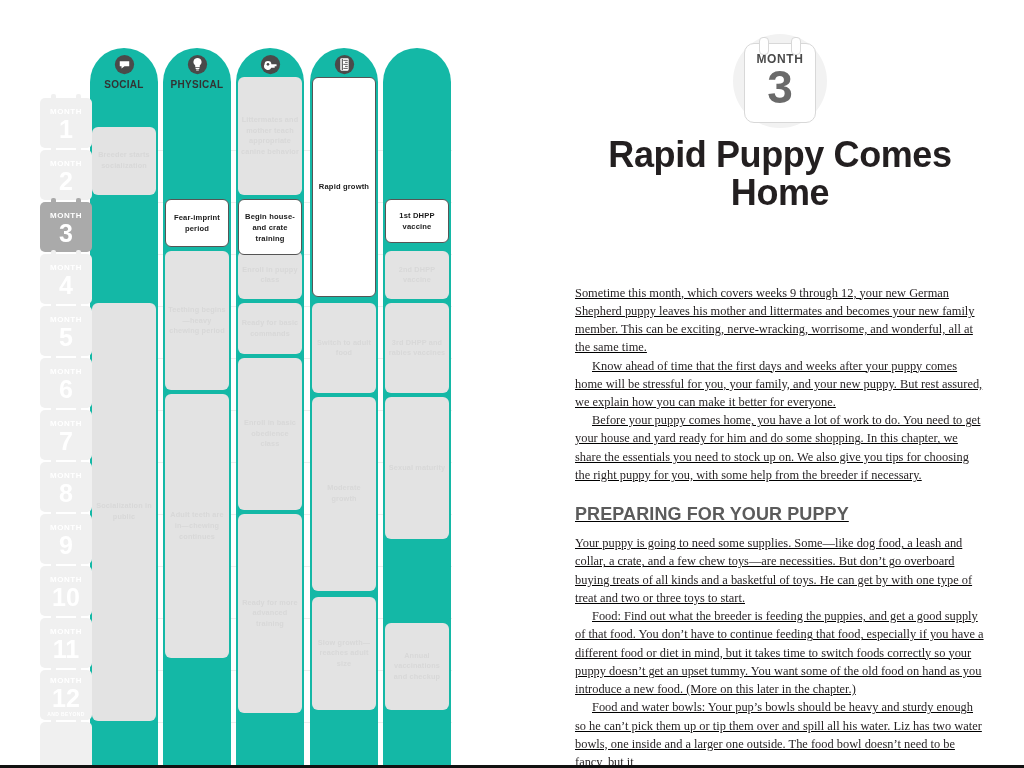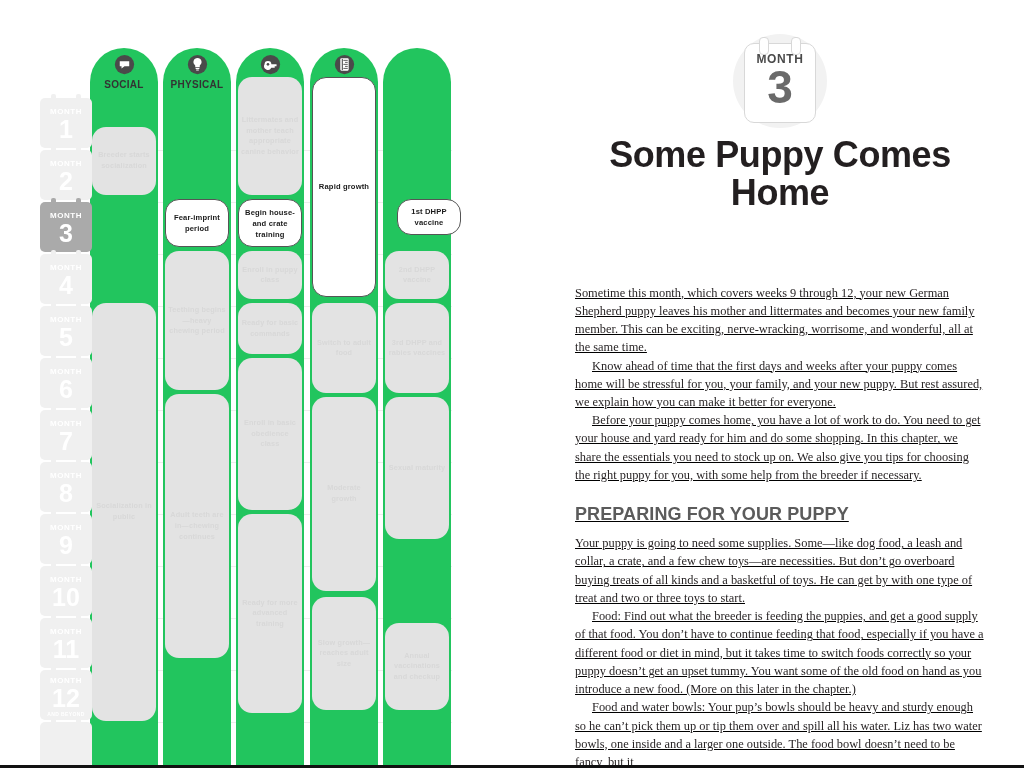--- a/index.html
+++ b/index.html
@@ -43,38 +43,38 @@
   .month-badge .mbeyond{
     font-size:5px;font-weight:bold;color:#fff;letter-spacing:.4px;line-height:1;margin-top:1px;
   }
   .month-badge.active{background:#aaaaaa;}
   .month-badge.active .ring{background:#aaaaaa;}
   .month-badge.empty .mlabel,.month-badge.empty .mnum{visibility:hidden;}
 
   
   .col{
     position:absolute;top:48px;width:68px;
-    background:#22c55e;
+    background:#14b8a6;
     border-top-left-radius:34px;border-top-right-radius:34px;
   }
   .col-head{
     position:absolute;top:0;left:0;width:68px;height:50px;
     display:flex;flex-direction:column;align-items:center;justify-content:flex-start;
     padding-top:6px;box-sizing:border-box;
   }
   .col-icon{width:21px;height:21px;display:block;}
   .col-title{
     margin-top:4px;font-size:10px;font-weight:bold;letter-spacing:.3px;color:#333;
     white-space:nowrap;
   }
 
   
   .cell{
     position:absolute;left:2px;width:64px;
-    border-radius:14px;
+    border-radius:6px;
     box-sizing:border-box;
     display:flex;align-items:center;justify-content:center;
     text-align:center;
     padding:2px 3px;
   }
   .cell .ctext{
     font-size:7.3px;line-height:1.45;font-weight:bold;letter-spacing:.15px;
     color:#d8d8d8;
   }
   .cell.dim{background:#e3e3e3;}
@@ -195,21 +195,21 @@
             <span class="col-icon"><svg viewBox="0 0 24 24">
                 <circle cx="12" cy="12" r="11" fill="#4a4a4a"></circle>
                 <path d="M5.2 11.8a3.9 3.9 0 117.8 0h5.9v2.3h-2.1v1.7h-3.9a3.9 3.9 0 01-7.7-4z" fill="#fff"></path>
                 <circle cx="9.1" cy="11.8" r="1.5" fill="#4a4a4a"></circle>
               </svg></span>
             <span class="col-title">TRAINING</span>
           </div>
           <div class="cell dim" style="top: 29.2px; height: 118.2px;">
             <span class="ctext">Littermates and mother teach appropriate canine behavior</span>
           </div>
-          <div class="cell hi" style="top: 151.4px; height: 48px; z-index: 5;">
+          <div class="cell hi" style="top: 151.4px; height: 56px; z-index: 5;">
             <span class="ctext">Begin house- and crate training</span>
           </div>
           <div class="cell dim" style="top: 203.4px; height: 48px;">
             <span class="ctext">Enroll in puppy class</span>
           </div>
           <div class="cell dim" style="top: 255.4px; height: 50.6px;">
             <span class="ctext">Ready for basic commands</span>
           </div>
           <div class="cell dim" style="top: 310px; height: 152px;">
             <span class="ctext">Enroll in basic obedience class</span>
@@ -241,21 +241,21 @@
             <span class="ctext">Switch to adult food</span>
           </div>
           <div class="cell dim" style="top: 349px; height: 193.6px;">
             <span class="ctext">Moderate growth</span>
           </div>
           <div class="cell dim" style="top: 549.2px; height: 113px;">
             <span class="ctext">Slow growth—reaches adult size</span>
           </div>
         </div>
         <div class="col" style="left: 383px; height: 717px;">
-          <div class="cell hi" style="top: 151.4px; height: 36px; z-index: 5; margin-left: 12px;">
+          <div class="cell hi" style="top: 151.4px; height: 44px; z-index: 5;">
             <span class="ctext">1st DHPP vaccine</span>
           </div>
           <div class="cell dim" style="top: 203.4px; height: 48px;">
             <span class="ctext">2nd DHPP vaccine</span>
           </div>
           <div class="cell dim" style="top: 255.4px; height: 89.6px;">
             <span class="ctext">3rd DHPP and rabies vaccines</span>
           </div>
           <div class="cell dim" style="top: 349px; height: 141.6px;">
             <span class="ctext">Sexual maturity</span>
@@ -353,21 +353,21 @@
     <div id="badge-wrap">
       <div id="badge-circle"></div>
       <div id="badge-cal">
         <span class="ring l"></span>
         <span class="ring r"></span>
         <span id="badge-month">MONTH</span>
         <span id="badge-num">3</span>
       </div>
     </div>
 
-    <h1 id="chapter-title">Some Puppy Comes Home</h1>
+    <h1 id="chapter-title">Rapid Puppy Comes Home</h1>
 
     <div class="body-block">
       <p class="body">Sometime this month, which covers weeks 9 through 12, your new German Shepherd puppy leaves his mother and littermates and becomes your new family member. This can be exciting, nerve-wracking, worrisome, and wonderful, all at the same time.</p>
       <p class="body indent">Know ahead of time that the first days and weeks after your puppy comes home will be stressful for you, your family, and your new puppy. But rest assured, we explain how you can make it better for everyone.</p>
       <p class="body indent">Before your puppy comes home, you have a lot of work to do. You need to get your house and yard ready for him and do some shopping. In this chapter, we share the essentials you need to stock up on. We also give you tips for choosing the right puppy for you, with some help from the breeder if necessary.</p>
 
       <h2 id="section-head">PREPARING FOR YOUR PUPPY</h2>
 
       <p class="body">Your puppy is going to need some supplies. Some—like dog food, a leash and collar, a crate, and a few chew toys—are necessities. But don’t go overboard buying treats of all kinds and a basketful of toys. He can get by with one type of treat and two or three toys to start.</p>
       <p class="body indent">Food: Find out what the breeder is feeding the puppies, and get a good supply of that food. You don’t have to continue feeding that food, especially if you have a different food or diet in mind, but it takes time to switch foods correctly so your puppy doesn’t get an upset tummy. You want some of the old food on hand as you introduce a new food. (More on this later in the chapter.)</p>

